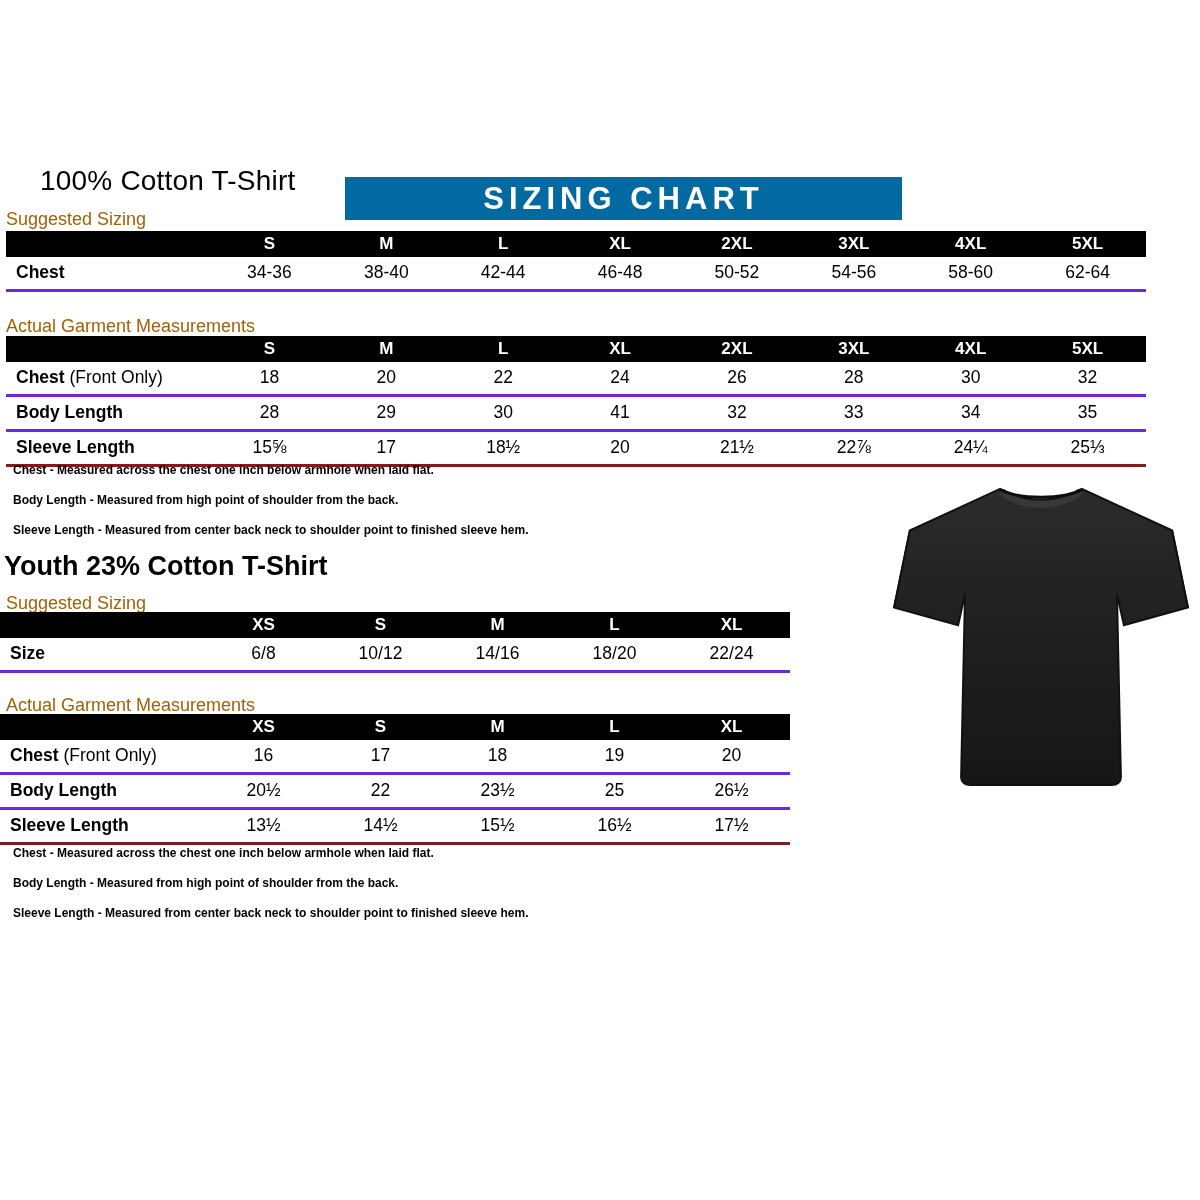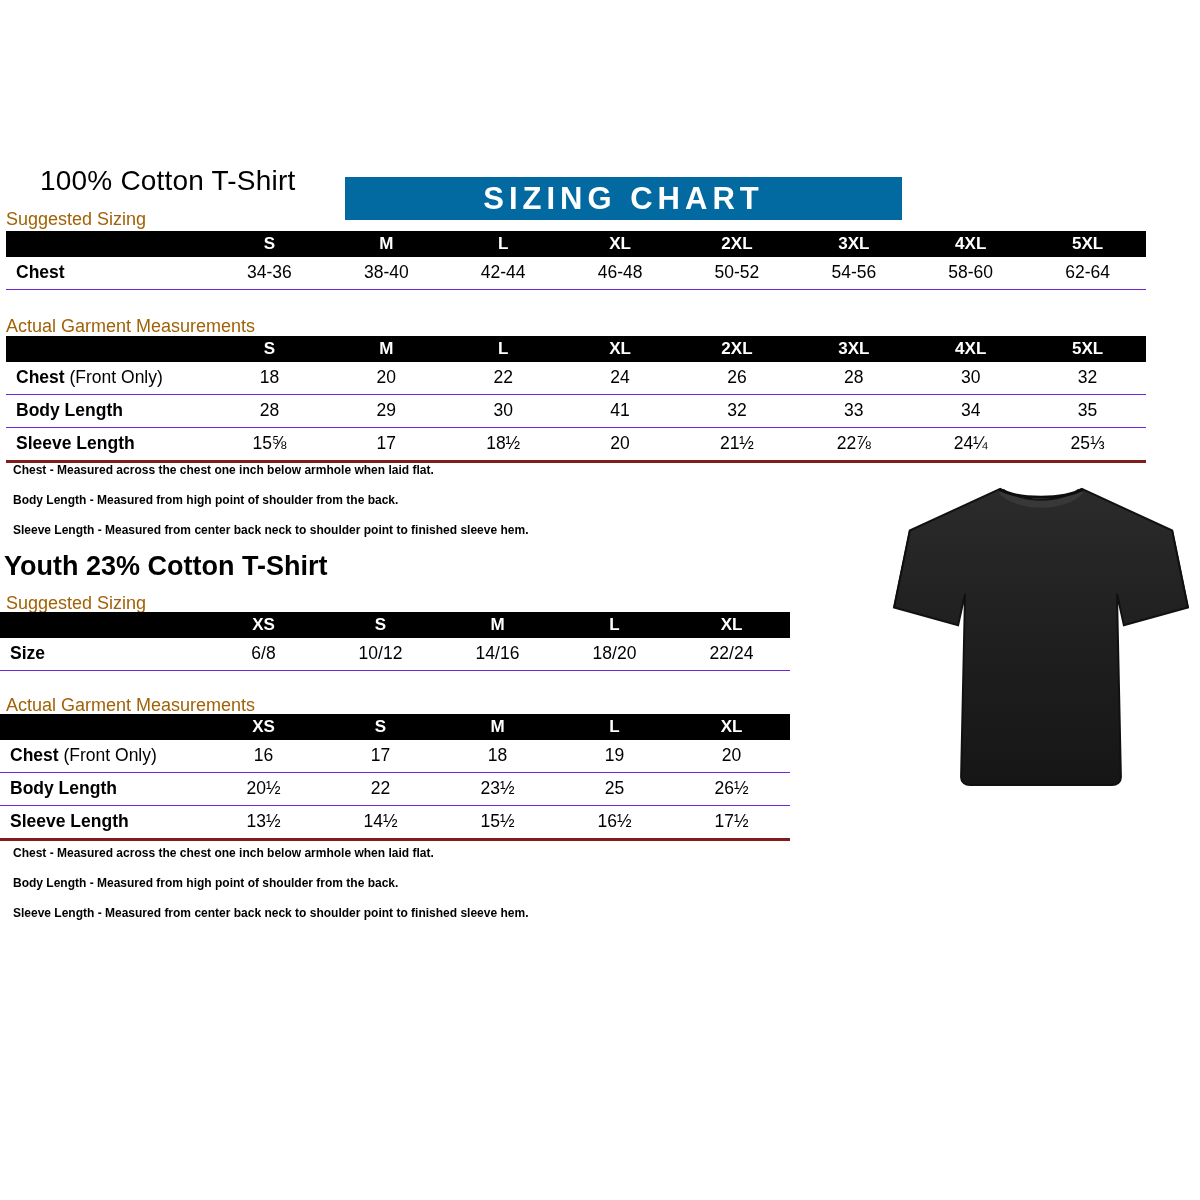--- a/index.html
+++ b/index.html
@@ -29,21 +29,21 @@
   .w-adult{left:6px;width:1140px;}
   .w-youth{left:0;width:790px;}
   .t1{top:231px;} .t2{top:336px;} .t3{top:612px;} .t4{top:714px;}
 
   .size-table thead th{
     background:#000;color:#fff;font-weight:700;font-size:17px;
     padding:3px 0 3px;text-align:center;
   }
   .size-table tbody td{
     font-size:17.5px;text-align:center;padding:5px 0 6px;
-    border-bottom:1px solid #6d28d9;
+    border-bottom:3px solid #6d28d9;
   }
   .size-table tbody td.label-col{text-align:left;padding-left:10px;}
   .size-table .label-col{width:205px;}
   .size-table.actual tbody tr:last-child td{border-bottom:3px solid #7f1d1d;}
   .lab-b{font-weight:700;}
   .lab-n{font-weight:400;margin-top:44px;}
 
   .notes{font-size:12px;line-height:20px;font-weight:bold;}
   .notes .note-line{margin-bottom:10px;white-space:nowrap;}
   .notes1{left:13px;top:460px;}

